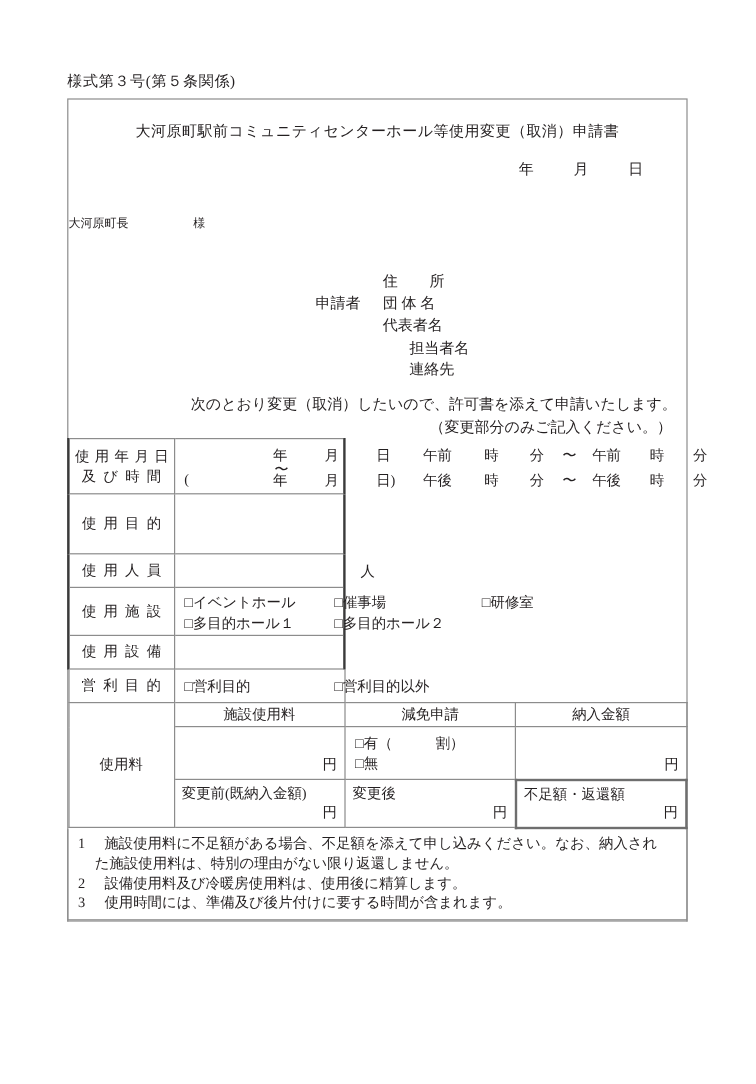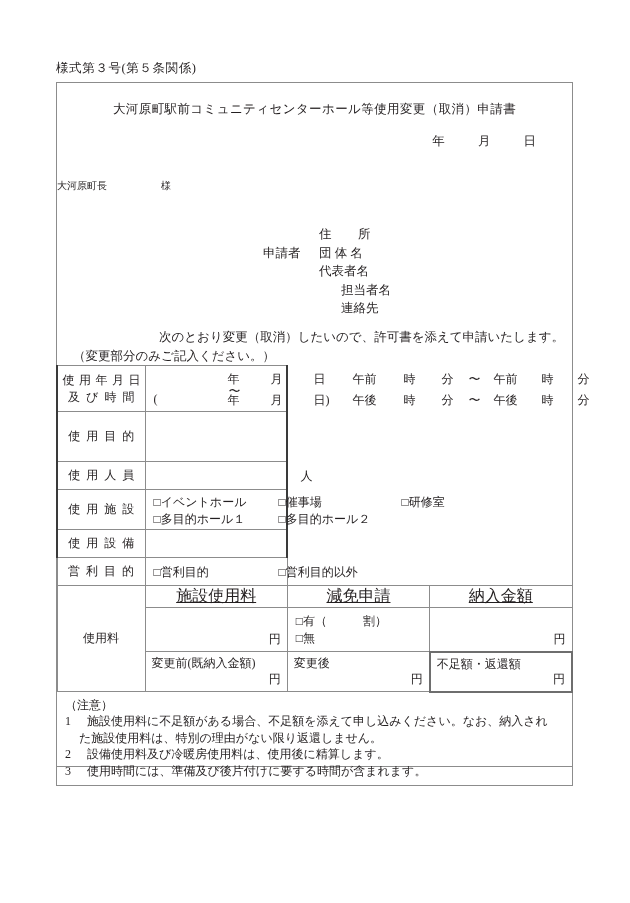--- a/index.html
+++ b/index.html
@@ -96,21 +96,21 @@
   .applicant .fld.indent { left: 78px; }
 
   .statement {
     position: absolute;
     top: 246px;
     left: 16px;
     right: 8px;
     font-size: 12.5px;
   }
   .statement .s1 { display: block; white-space: nowrap; text-align: right; }
-  .statement .s2 { display: block; padding-right: 4px; margin-top: 2px; white-space: nowrap; }
+  .statement .s2 { display: block; text-align: right; padding-right: 4px; margin-top: 2px; white-space: nowrap; }
 
   
   table.grid {
     border-collapse: collapse;
     width: 517px;
     table-layout: fixed;
     margin-left: -1px;
     font-size: 12px;
   }
   table.grid td {
@@ -158,21 +158,21 @@
   .people-cell { height: 28px; position: relative; }
   .people-cell .nin { position: absolute; left: 155px; top: 6px; }
   .fac-cell { height: 40px; position: relative; }
   .fac-cell .cb { position: absolute; white-space: nowrap; font-size: 12px; }
   .equip-cell { height: 28px; }
   .mode-cell { height: 28px; position: relative; }
   .mode-cell .cb { position: absolute; top: 6px; white-space: nowrap; font-size: 12px; }
 
   
   .fee-lbl { width: 88px; text-align: center; }
-  .fee-head { height: 20px; text-align: center; font-size: 16px; text-decoration: underline; }
+  .fee-head { height: 20px; text-align: center; font-size: 12px; }
   .fee-mid { height: 44px; position: relative; }
   .fee-bot { height: 40px; position: relative; }
   .yen-br { position: absolute; right: 6px; bottom: 3px; font-size: 12px; }
   .cell-label { position: absolute; left: 6px; top: 3px; font-size: 12px; white-space: nowrap; }
   .gen-line { position: absolute; left: 8px; font-size: 12px; white-space: nowrap; }
   .gen-line.l1 { top: 5px; }
   .gen-line.l2 { top: 22px; }
   .heavy-cell {
     border: 2px solid #6e6e6e !important;
   }
@@ -355,21 +355,20 @@
         </td>
         <td class="fee-bot heavy-cell">
           <span class="cell-label">不足額・返還額</span>
           <span class="yen-br">円</span>
         </td>
       </tr>
     </tbody>
   </table>
 
   <div class="notes">
-    <div class="nt">（注意）</div>
     <div class="nt">
       <span class="num">1</span><span>施設使用料に不足額がある場合、不足額を添えて申し込みください。なお、納入され</span>
       <span class="cont">た施設使用料は、特別の理由がない限り返還しません。</span>
     </div>
     <div class="nt">
       <span class="num">2</span><span>設備使用料及び冷暖房使用料は、使用後に精算します。</span>
     </div>
     <div class="nt">
       <span class="num">3</span><span>使用時間には、準備及び後片付けに要する時間が含まれます。</span>
     </div>

